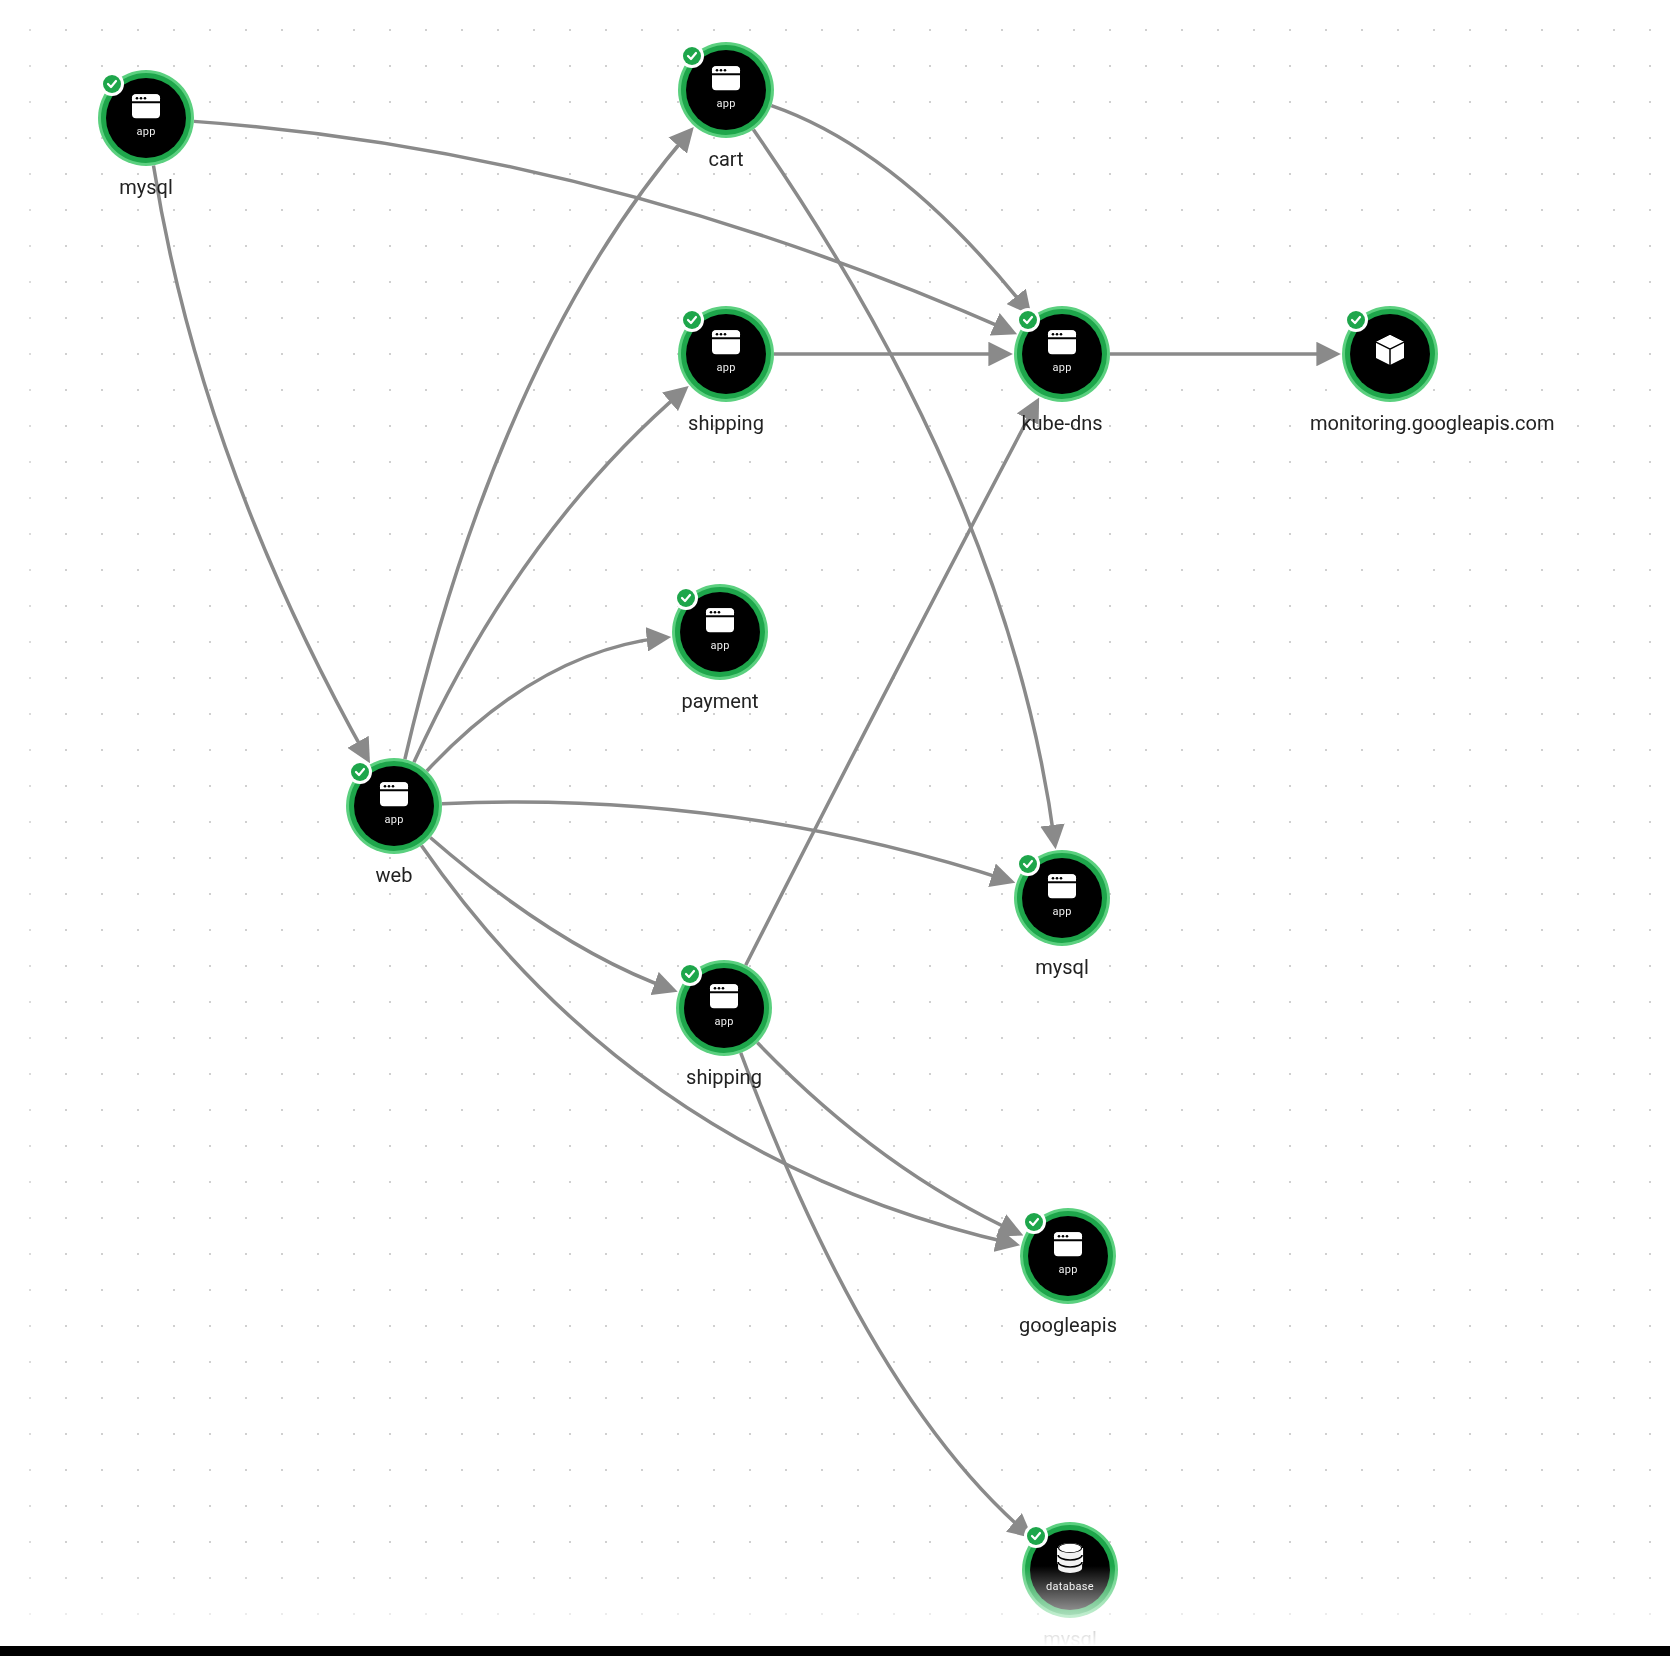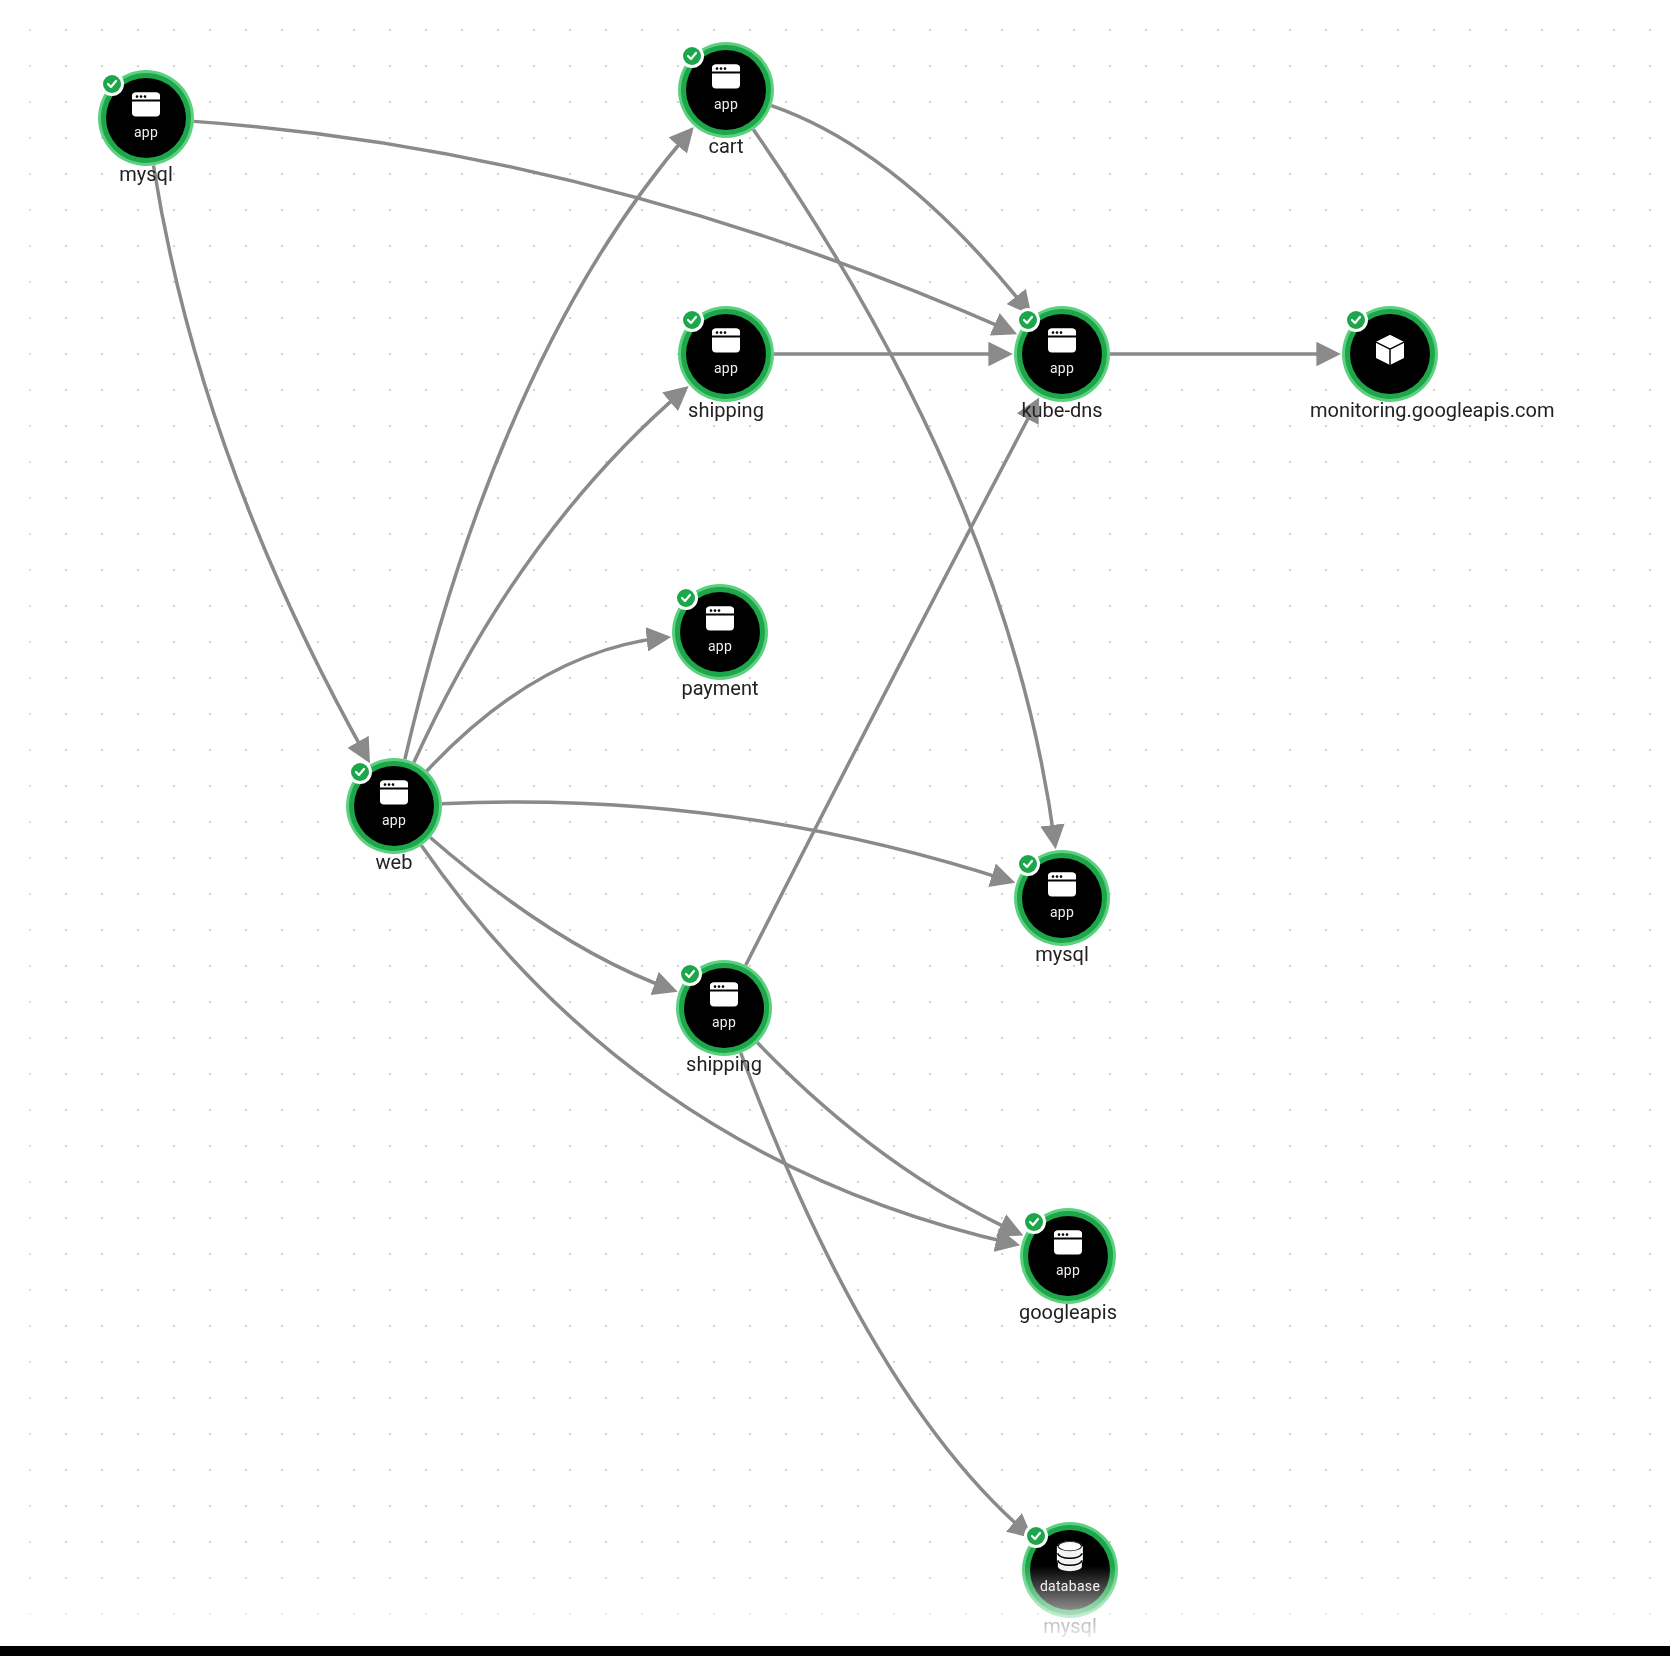--- a/index.html
+++ b/index.html
@@ -54,21 +54,21 @@
     box-shadow: 0 0 0 5px #1ea64b, 0 0 0 8px #5bd07f;
   }
   .node .circle .icon-wrap {
     position: absolute;
     left: 50%; top: 50%;
     transform: translate(-50%, -55%);
     color: #fff;
     text-align: center;
   }
   .node .circle .icon-label {
-    font-size: 14px;
+    font-size: 11px;
     color: #eee;
     margin-top: 2px;
     letter-spacing: 0.3px;
   }
   .node .badge {
     position: absolute;
     left: -6px; top: -6px;
     width: 24px; height: 24px;
     border-radius: 50%;
     background: #fff;
@@ -78,21 +78,21 @@
   }
   .node .badge .inner {
     width: 18px; height: 18px;
     border-radius: 50%;
     background: #1ea64b;
     display: flex;
     align-items: center;
     justify-content: center;
   }
   .node .label {
-    margin-top: 4px;
+    margin-top: 17px;
     font-size: 20px;
     color: #222;
     white-space: nowrap;
   }
   .fade-edge {
     position: absolute;
     pointer-events: none;
   }
   .fade-left {
     left: 0; top: 0; bottom: 0; width: 40px;

